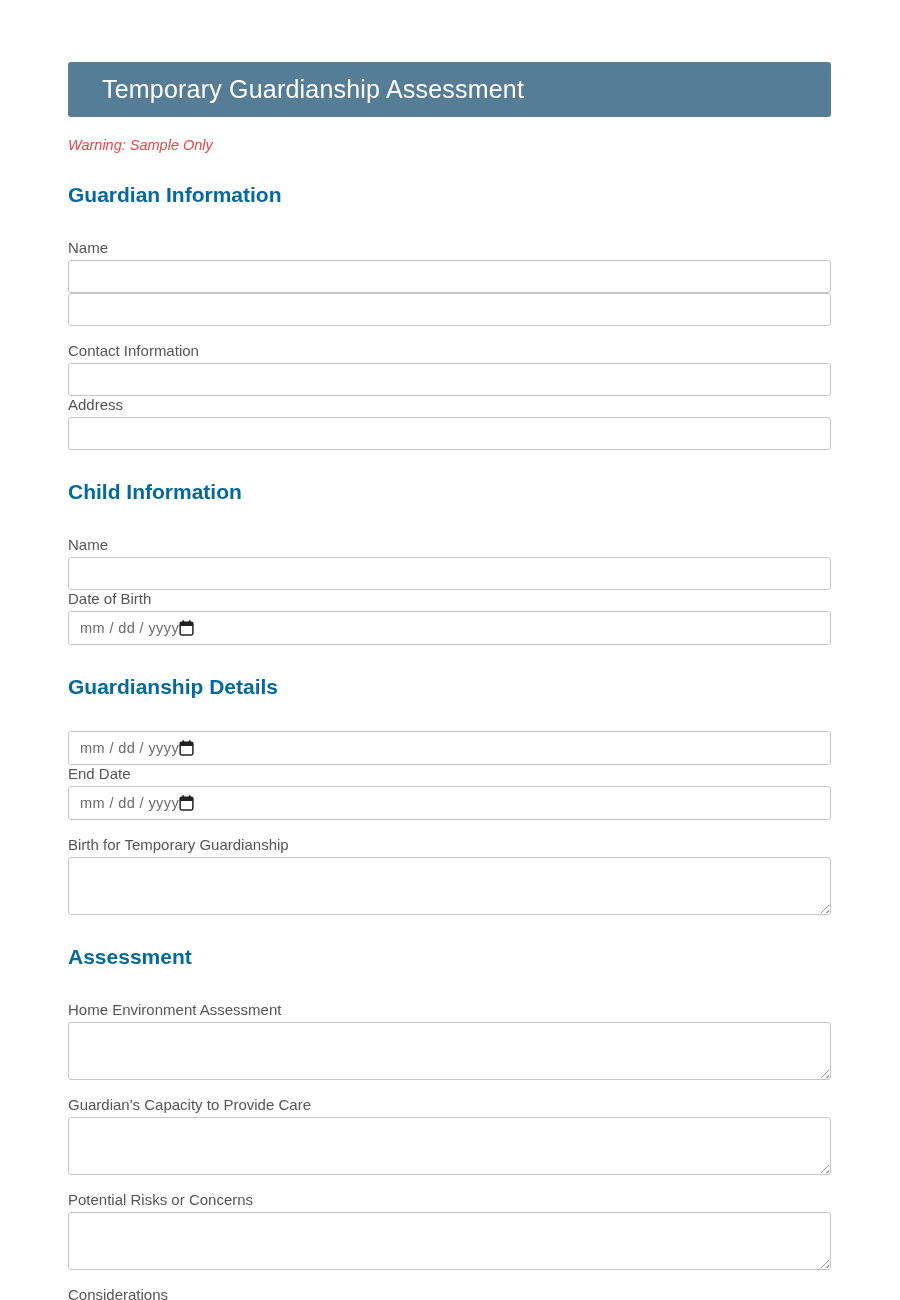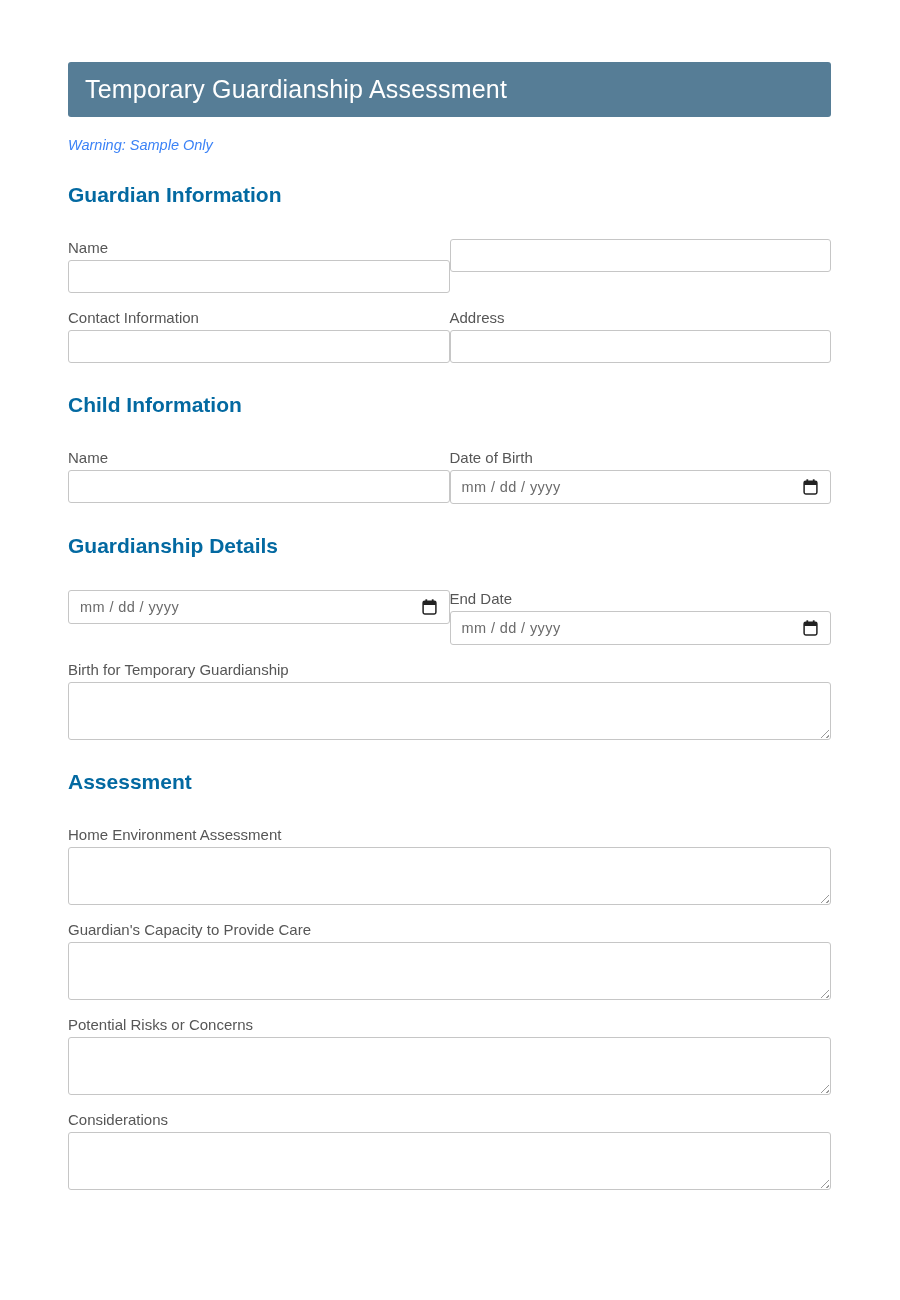--- a/index.html
+++ b/index.html
@@ -6,46 +6,46 @@
   html, body { margin: 0; padding: 0; }
   body {
     width: 900px; height: 1300px; overflow: hidden;
     background: #ffffff;
     font-family: "Liberation Sans", sans-serif;
   }
   .container { width: 763px; margin: 62px 0 0 68px; }
 
   .header-bar {
     height: 55px; background: #567d96; border-radius: 3px;
-    display: flex; align-items: center; padding: 0 17px;
+    display: flex; align-items: center; padding: 0 34px;
   }
   .header-title { color: #ffffff; font-size: 25px; font-weight: 400; letter-spacing: 0.2px; }
 
-  .warning { margin-top: 20px; font-size: 14.5px; font-style: italic; color: #3b82f6; line-height: 16px; }
+  .warning { margin-top: 20px; font-size: 14.5px; font-style: italic; color: #ef4444; line-height: 16px; }
 
   .section-title {
     font-size: 21px; font-weight: 700; color: #0369a1;
     margin: 30px 0 33px 0; line-height: 23px;
   }
   .section:first-of-type .section-title { margin-top: 5px; }
 
-  .row { display: flex; margin-bottom: 16px; }
+  .row { display: flex; margin-bottom: 16px; flex-direction: column; }
   .field { flex: 1; min-width: 0; }
 
   .field-label { display: block; font-size: 15px; color: #565656; line-height: 18px; margin-bottom: 3px; }
 
   .text-input {
     width: 100%; height: 33px; border: 1px solid #c6c6c6; border-radius: 3px;
     background: #fff; padding: 0 10px; font-size: 15px; color: #333;
     font-family: "Liberation Sans", sans-serif; outline: none; display: block;
   }
 
   .date-box {
     width: 100%; height: 34px; border: 1px solid #c6c6c6; border-radius: 3px;
-    background: #fff; display: flex; align-items: center; justify-content: space-between;
+    background: #fff; display: flex; align-items: center; 
     padding: 0 12px 0 11px; cursor: default;
   }
   .date-text { font-size: 14.5px; color: #6b6b6b; letter-spacing: 0.4px; white-space: pre; }
   .cal-icon { display: flex; align-items: center; }
   .cal-icon svg { display: block; }
 
   .ta-wrap { position: relative; }
   .area-input {
     width: 100%; height: 58px; border: 1px solid #c6c6c6; border-radius: 3px;
     background: #fff; resize: none; padding: 6px 10px; font-size: 15px; color: #333;

